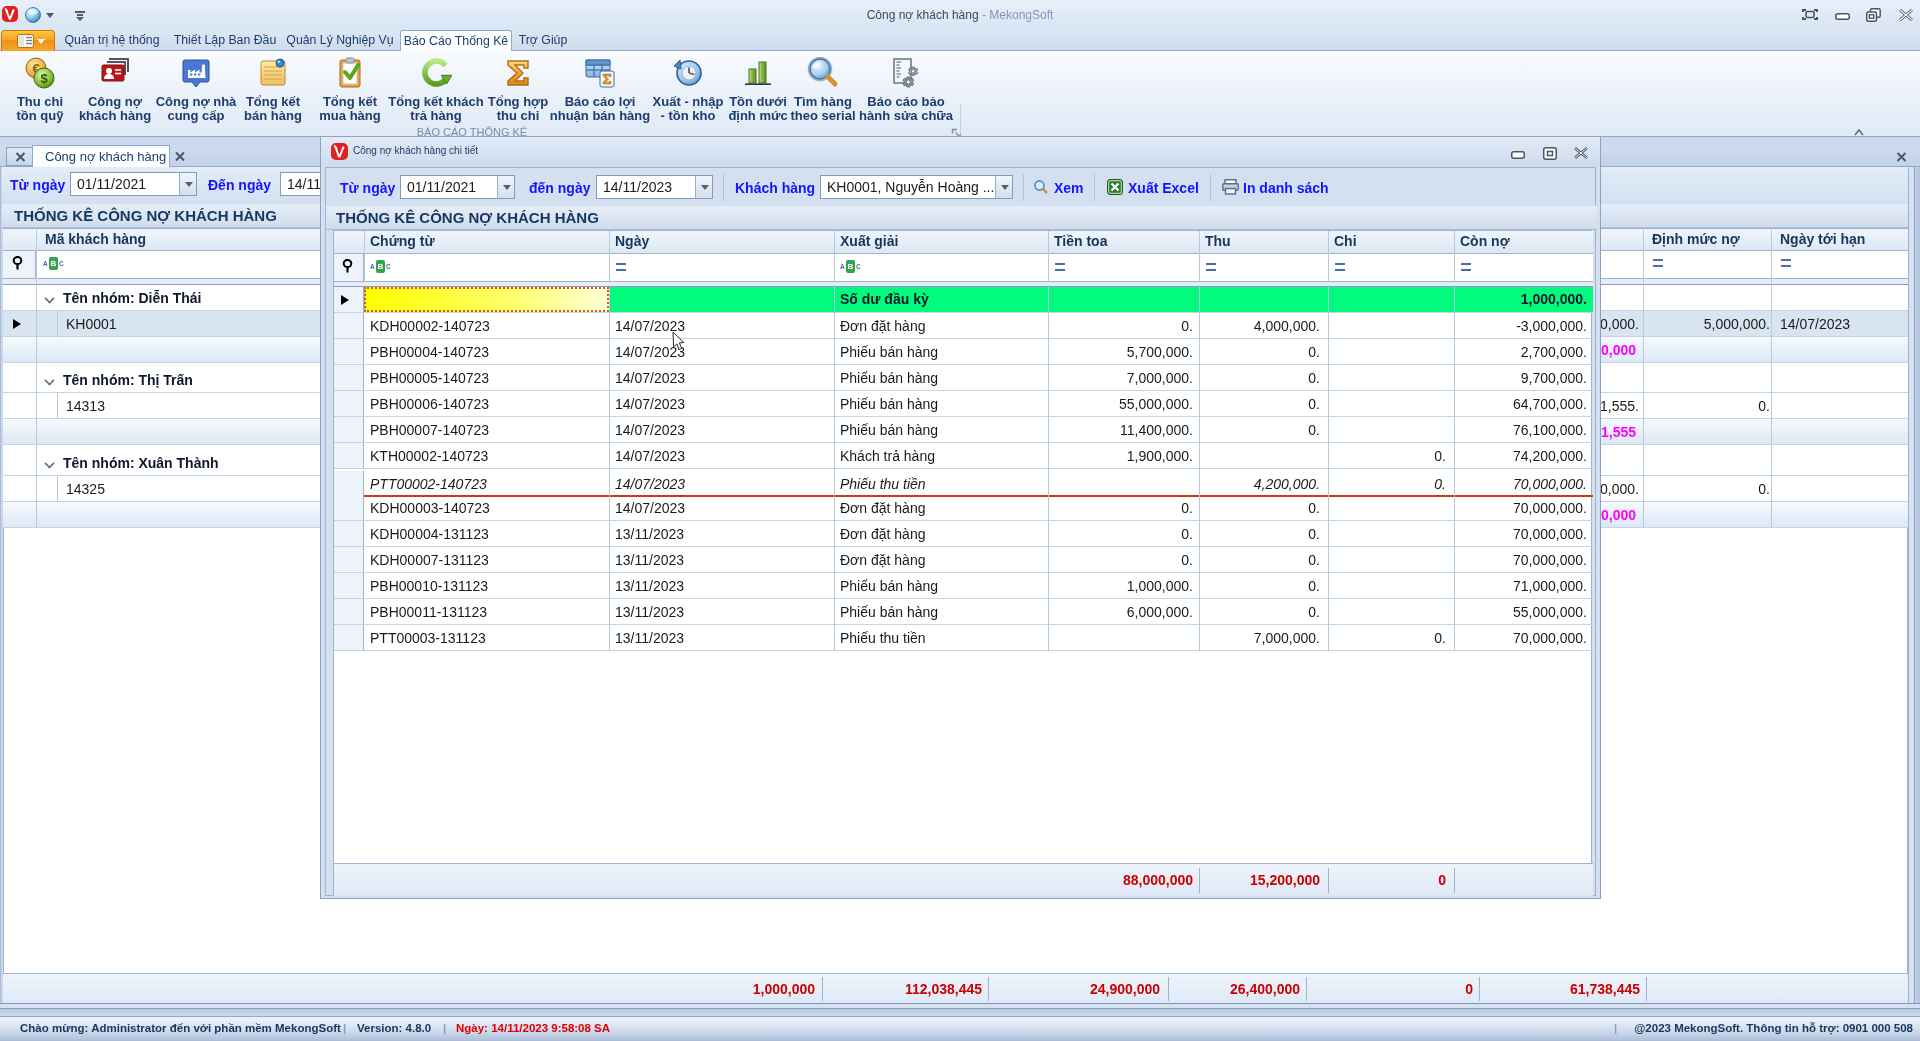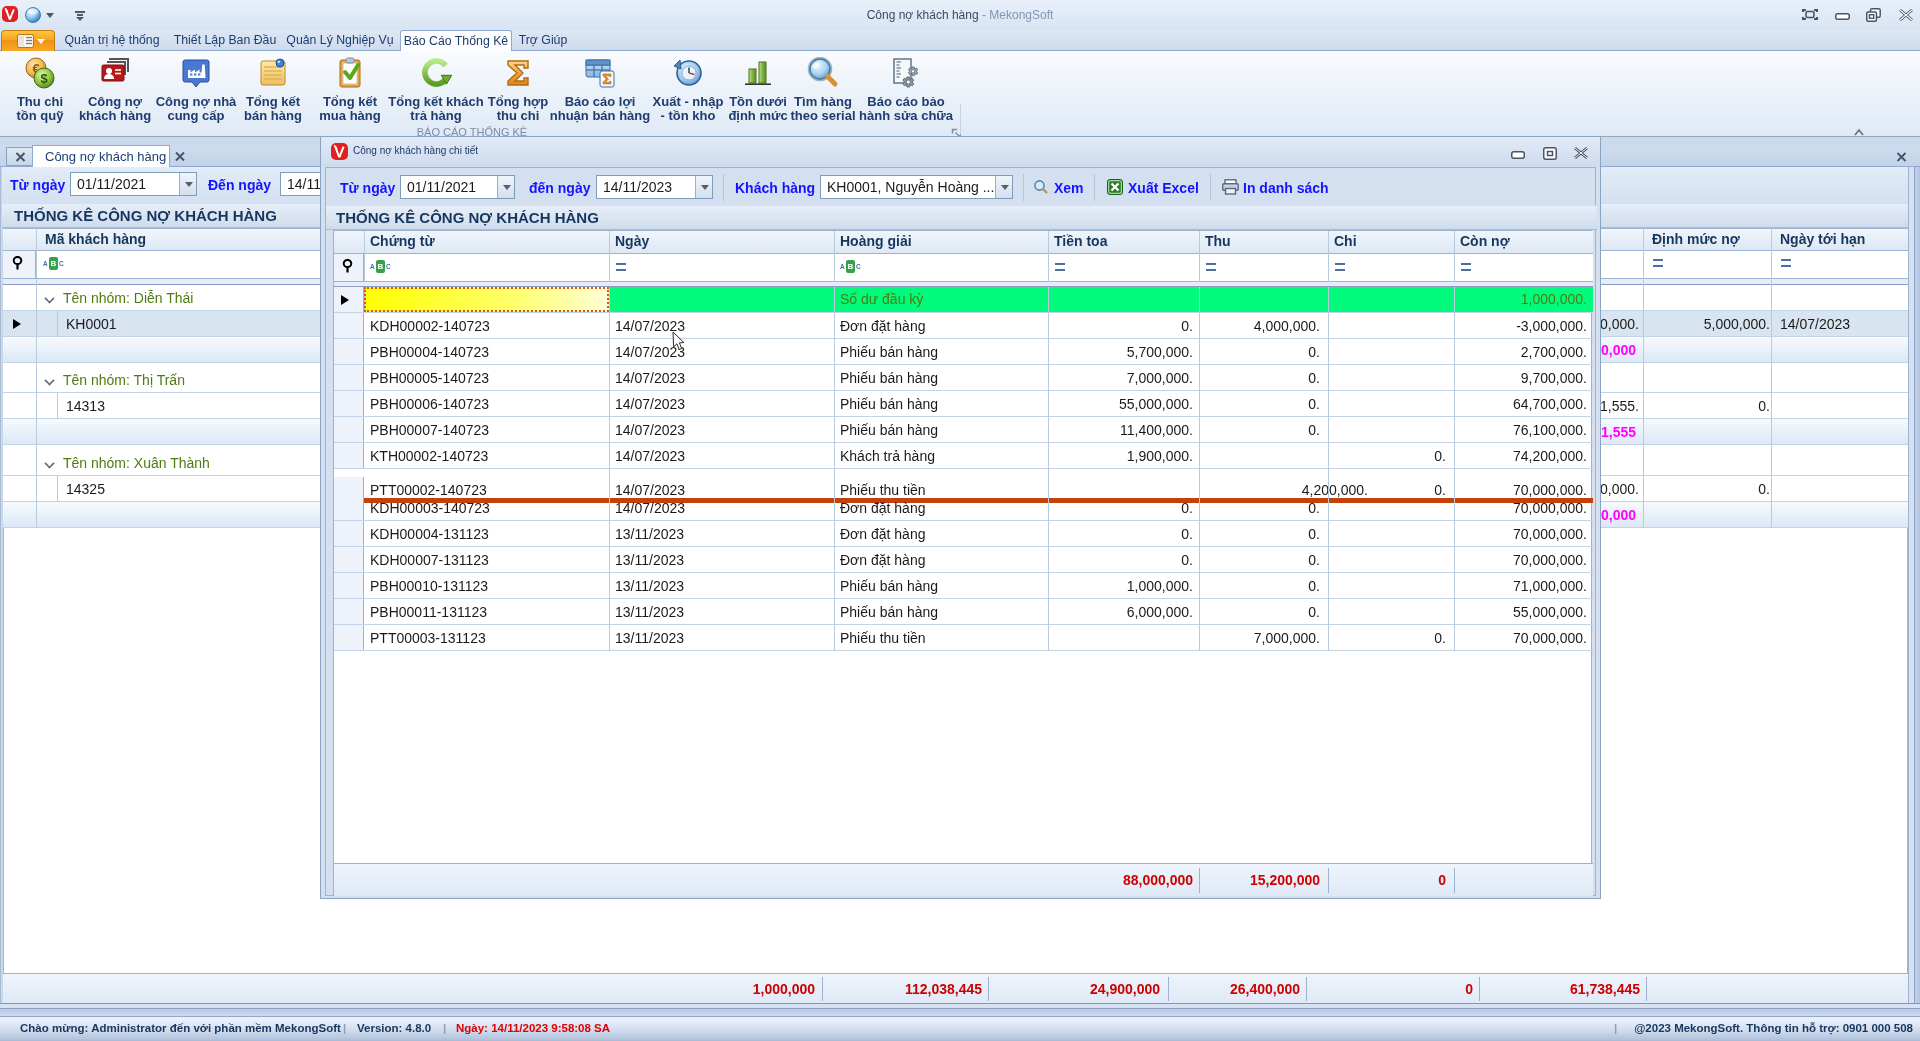--- a/index.html
+++ b/index.html
@@ -37,21 +37,21 @@
 
 .gridline { background:#b7cbdf; }
 .hdrrow { background:linear-gradient(#f0f5fb,#dde8f4); border-top:1px solid #9db3cf; border-bottom:1px solid #9db3cf; font-weight:bold; color:#17365d; }
 .gtext { position:absolute; top:0; line-height:26px; white-space:nowrap; }
 .num { text-align:right; }
 
 .grow { position:absolute; left:3px; width:1905px; height:26px; border-bottom:1px solid #c2d4e6; background:#fff; }
 .grow.sel { background:#d9e4f1; }
 .grow.foot { background:linear-gradient(#f6fafd,#dce8f5); }
 .magenta { color:#ff00ff; font-weight:bold; }
-.groupTxt { color:#4d7c0f; font-weight:normal; }
+.groupTxt { color:#0f172a; font-weight:bold; }
 
 #dialog { left:320px; top:136px; width:1281px; height:763px; background:#d4e0f0; border:1px solid #8ba3c2; }
 #dlgtitle { left:0; top:0; width:100%; height:30px; background:linear-gradient(#e2eaf6,#cddbee); font-size:10px; color:#1e3a66; }
 #dlgclient { left:4px; top:30px; width:1271px; height:729px; background:#d4e0f0; border:1px solid #9db3cf; }
 
 #dgrid { position:absolute; left:7px; top:92px; width:1266px; height:666px; background:#fff; border:1px solid #9db3cf; }
 
 .sumrow { background:linear-gradient(#eef4fb,#dfe9f6); border-top:1px solid #9db3cf; font-weight:bold; color:#cc0000; }
 
 .abc { width:22px; height:13px; font-size:9px; font-weight:bold; color:#4a69a5; line-height:13px; }
@@ -513,21 +513,21 @@
 
     <div class="abs" style="left:0;top:38px;width:1271px;height:24px;background:linear-gradient(#e6eef9,#cfdcec);border-bottom:1px solid #aabdd6;">
       <span style="position:absolute;left:10px;top:3px;font-size:15px;font-weight:bold;color:#17365d;">THỐNG KÊ CÔNG NỢ KHÁCH HÀNG</span>
     </div>
 
     <div id="dgrid" class="abs" style="left:7px;top:62px;width:1259px;height:666px;">
 
       <div class="abs hdrrow" style="left:0;top:0;width:1259px;height:23px;border-top:none;">
         <span class="abs" style="left:36px;top:2px;">Chứng từ</span>
         <span class="abs" style="left:281px;top:2px;">Ngày</span>
-        <span class="abs" style="left:506px;top:2px;">Hoàng giải</span>
+        <span class="abs" style="left:506px;top:2px;">Xuất giải</span>
         <span class="abs" style="left:720px;top:2px;">Tiền toa</span>
         <span class="abs" style="left:871px;top:2px;">Thu</span>
         <span class="abs" style="left:1000px;top:2px;">Chi</span>
         <span class="abs" style="left:1126px;top:2px;">Còn nợ</span>
       </div>
 
       <div class="abs" style="left:0;top:23px;width:1259px;height:28px;border-bottom:1px solid #9db3cf;background:#fff;">
         <div class="abs" style="left:0;top:0;width:30px;height:27px;background:#eef3fb;border-right:1px solid #9db3cf;"></div>
         <svg class="abs" style="left:8px;top:5px;" width="11" height="15" viewBox="0 0 11 15">
             <ellipse cx="5.5" cy="4.5" rx="3.8" ry="3.6" fill="none" stroke="#000" stroke-width="2"></ellipse>
@@ -611,26 +611,26 @@
       </div>
       <div class="abs" style="left:0;top:130px;width:1259px;height:26px;border-bottom:1px solid #c2d4e6;">
       <div class="abs" style="left:0;top:0;width:30px;height:25px;background:#eef3fb;border-right:1px solid #9db3cf;"></div>
       <span class="gtext" style="left:36px;">KTH00002-140723</span>
       <span class="gtext" style="left:281px;">14/07/2023</span>
       <span class="gtext" style="left:506px;">Khách trả hàng</span>
       <span class="gtext num" style="left:714px;width:145px;">1,900,000.</span>
       <span class="gtext num" style="left:994px;width:118px;">0.</span>
       <span class="gtext num" style="left:1120px;width:133px;">74,200,000.</span>
       </div>
-      <div class="abs" style="left:0;top:164px;width:1259px;height:26px;border-bottom:5px solid #c2410c;">
+      <div class="abs" style="left:0;top:158px;width:1259px;height:26px;border-bottom:2px solid #c2410c;font-style:italic;">
       <div class="abs" style="left:0;top:0;width:30px;height:25px;background:#eef3fb;border-right:1px solid #9db3cf;"></div>
       <span class="gtext" style="left:36px;">PTT00002-140723</span>
       <span class="gtext" style="left:281px;">14/07/2023</span>
       <span class="gtext" style="left:506px;">Phiếu thu tiền</span>
-      <span class="gtext num" style="left:865px;width:121px;margin-left:48px;">4,200,000.</span>
+      <span class="gtext num" style="left:865px;width:121px;">4,200,000.</span>
       <span class="gtext num" style="left:994px;width:118px;">0.</span>
       <span class="gtext num" style="left:1120px;width:133px;">70,000,000.</span>
       </div>
       <div class="abs" style="left:0;top:182px;width:1259px;height:26px;border-bottom:1px solid #c2d4e6;">
       <div class="abs" style="left:0;top:0;width:30px;height:25px;background:#eef3fb;border-right:1px solid #9db3cf;"></div>
       <span class="gtext" style="left:36px;">KDH00003-140723</span>
       <span class="gtext" style="left:281px;">14/07/2023</span>
       <span class="gtext" style="left:506px;">Đơn đặt hàng</span>
       <span class="gtext num" style="left:714px;width:145px;">0.</span>
       <span class="gtext num" style="left:865px;width:121px;">0.</span>

